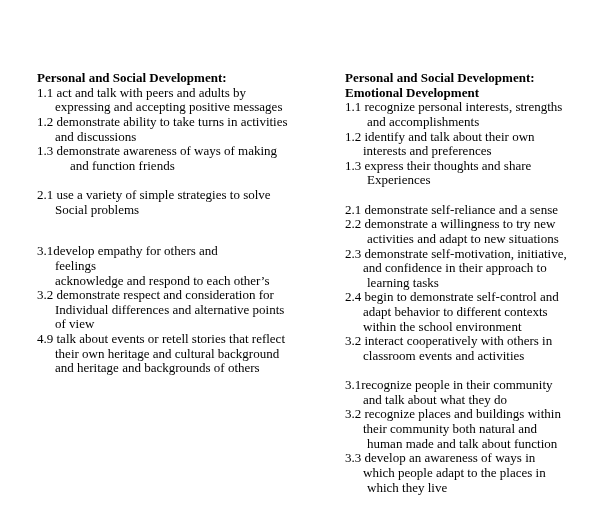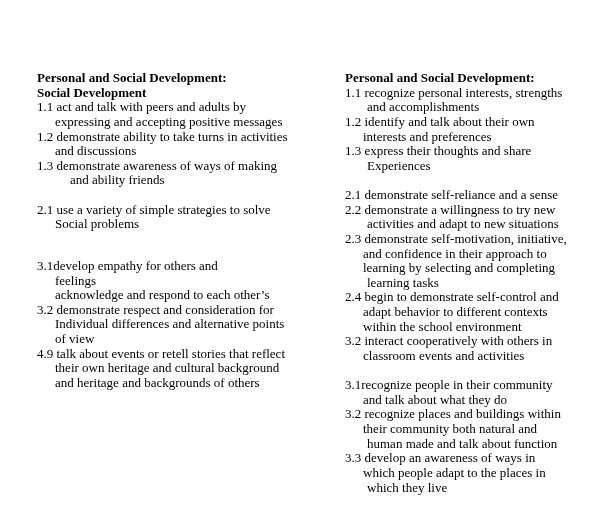--- a/index.html
+++ b/index.html
@@ -35,29 +35,28 @@
   .gap1 { margin-top: 14.63px; } 
   .gap2 { margin-top: 27px; } 
 </style>
 </head>
 <body>
 
 <div class="page">
 
   <div class="col col-left">
     <div class="ln bold">Personal and Social Development:</div>
-    <div class="ln bold">Social Development</div>
 
     <div>
       <div class="ln">1.1 act and talk with peers and adults by</div>
       <div class="ln c">expressing and accepting positive messages</div>
       <div class="ln">1.2 demonstrate ability to take turns in activities</div>
       <div class="ln c">and discussions</div>
       <div class="ln">1.3 demonstrate awareness of ways of making</div>
-      <div class="ln cd">and ability friends</div>
+      <div class="ln cd">and function friends</div>
     </div>
 
     <div class="gap1">
       <div class="ln">2.1 use a variety of simple strategies to solve</div>
       <div class="ln c">Social problems</div>
     </div>
 
     <div class="gap2">
       <div class="ln">3.1develop empathy for others and</div>
       <div class="ln c">feelings</div>
@@ -66,37 +65,37 @@
       <div class="ln c">Individual differences and alternative points</div>
       <div class="ln c">of view</div>
       <div class="ln">4.9 talk about events or retell stories that reflect</div>
       <div class="ln c">their own heritage and cultural background</div>
       <div class="ln c">and heritage and backgrounds of others</div>
     </div>
   </div>
 
   <div class="col col-right">
     <div class="ln bold">Personal and Social Development:</div>
+    <div class="ln bold">Emotional Development</div>
 
     <div>
       <div class="ln">1.1 recognize personal interests, strengths</div>
       <div class="ln cm">and accomplishments</div>
       <div class="ln">1.2 identify and talk about their own</div>
       <div class="ln c">interests and preferences</div>
       <div class="ln">1.3 express their thoughts and share</div>
       <div class="ln cm">Experiences</div>
     </div>
 
     <div class="gap1">
       <div class="ln">2.1 demonstrate self-reliance and a sense</div>
       <div class="ln">2.2 demonstrate a willingness to try new</div>
       <div class="ln cm">activities and adapt to new situations</div>
       <div class="ln">2.3 demonstrate self-motivation, initiative,</div>
       <div class="ln c">and confidence in their approach to</div>
-      <div class="ln c">learning by selecting and completing</div>
       <div class="ln cm">learning tasks</div>
       <div class="ln">2.4 begin to demonstrate self-control and</div>
       <div class="ln c">adapt behavior to different contexts</div>
       <div class="ln c">within the school environment</div>
       <div class="ln">3.2 interact cooperatively with others in</div>
       <div class="ln c">classroom events and activities</div>
     </div>
 
     <div class="gap1">
       <div class="ln">3.1recognize people in their community</div>

